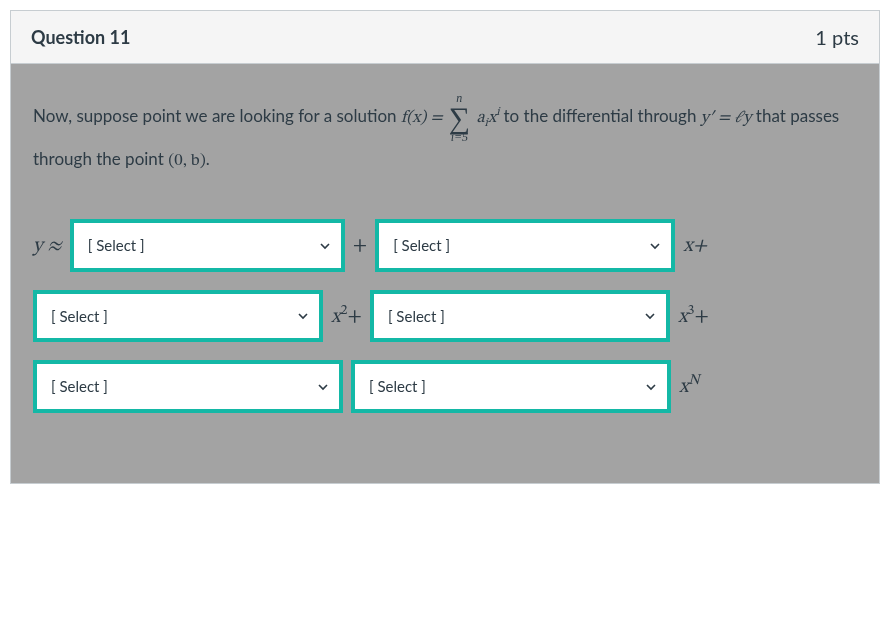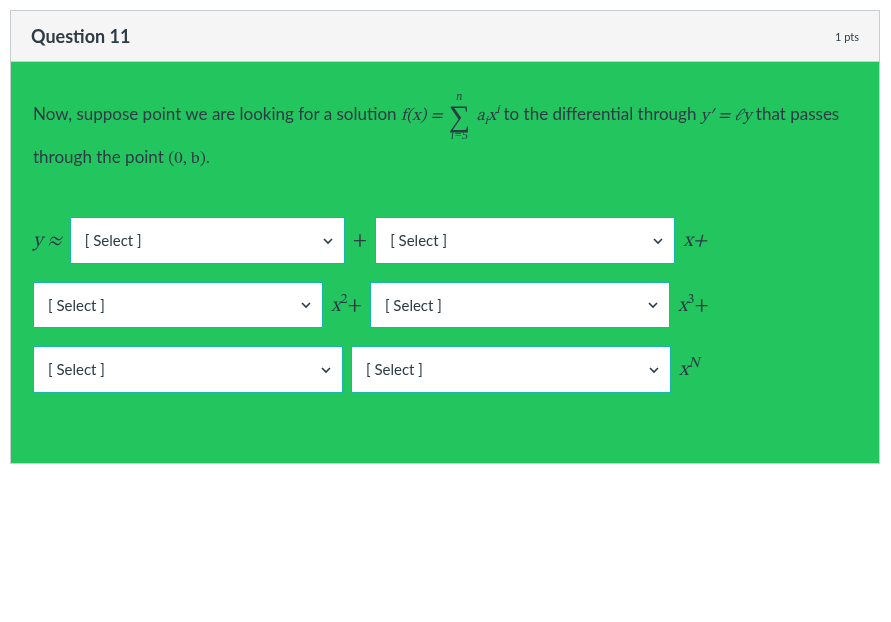--- a/index.html
+++ b/index.html
@@ -7,36 +7,36 @@
     margin: 0;
     padding: 10px;
     font-family: "Lato", "Helvetica Neue", Helvetica, Arial, sans-serif;
     font-size: 16px;
     color: #2d3b45;
     background: #fff;
   }
   .question-card {
     width: 870px;
     border: 1px solid #c7cdd1;
-    background: #22c55e;
+    background: #a3a3a3;
   }
   .question-header {
     display: flex;
     justify-content: space-between;
     align-items: center;
     padding: 14px 20px;
     border-bottom: 1px solid #c7cdd1;
     background: #f5f5f5;
   }
   .question-title {
     font-weight: 700;
     font-size: 18px;
   }
   .question-pts {
-    font-size: 11px;
+    font-size: 20px;
   }
   .question-body {
     padding: 28px 22px 70px 22px;
     line-height: 1.9;
     font-size: 17px;
   }
   .prompt {
     margin-bottom: 42px;
   }
   .math {
@@ -71,21 +71,21 @@
     display: flex;
     flex-wrap: wrap;
     align-items: center;
     gap: 10px 8px;
     row-gap: 18px;
   }
   .select-box {
     display: inline-flex;
     align-items: center;
     justify-content: space-between;
-    border: 1px solid #14b8a6;
+    border: 4px solid #14b8a6;
     background: #fff;
     padding: 8px 10px 8px 14px;
     font-size: 15px;
     color: #2d3b45;
     cursor: pointer;
     min-height: 38px;
   }
   .select-box.w-lg { width: 275px; }
   .select-box.w-md { width: 290px; }
   .select-box.w-sm1 { width: 300px; }

